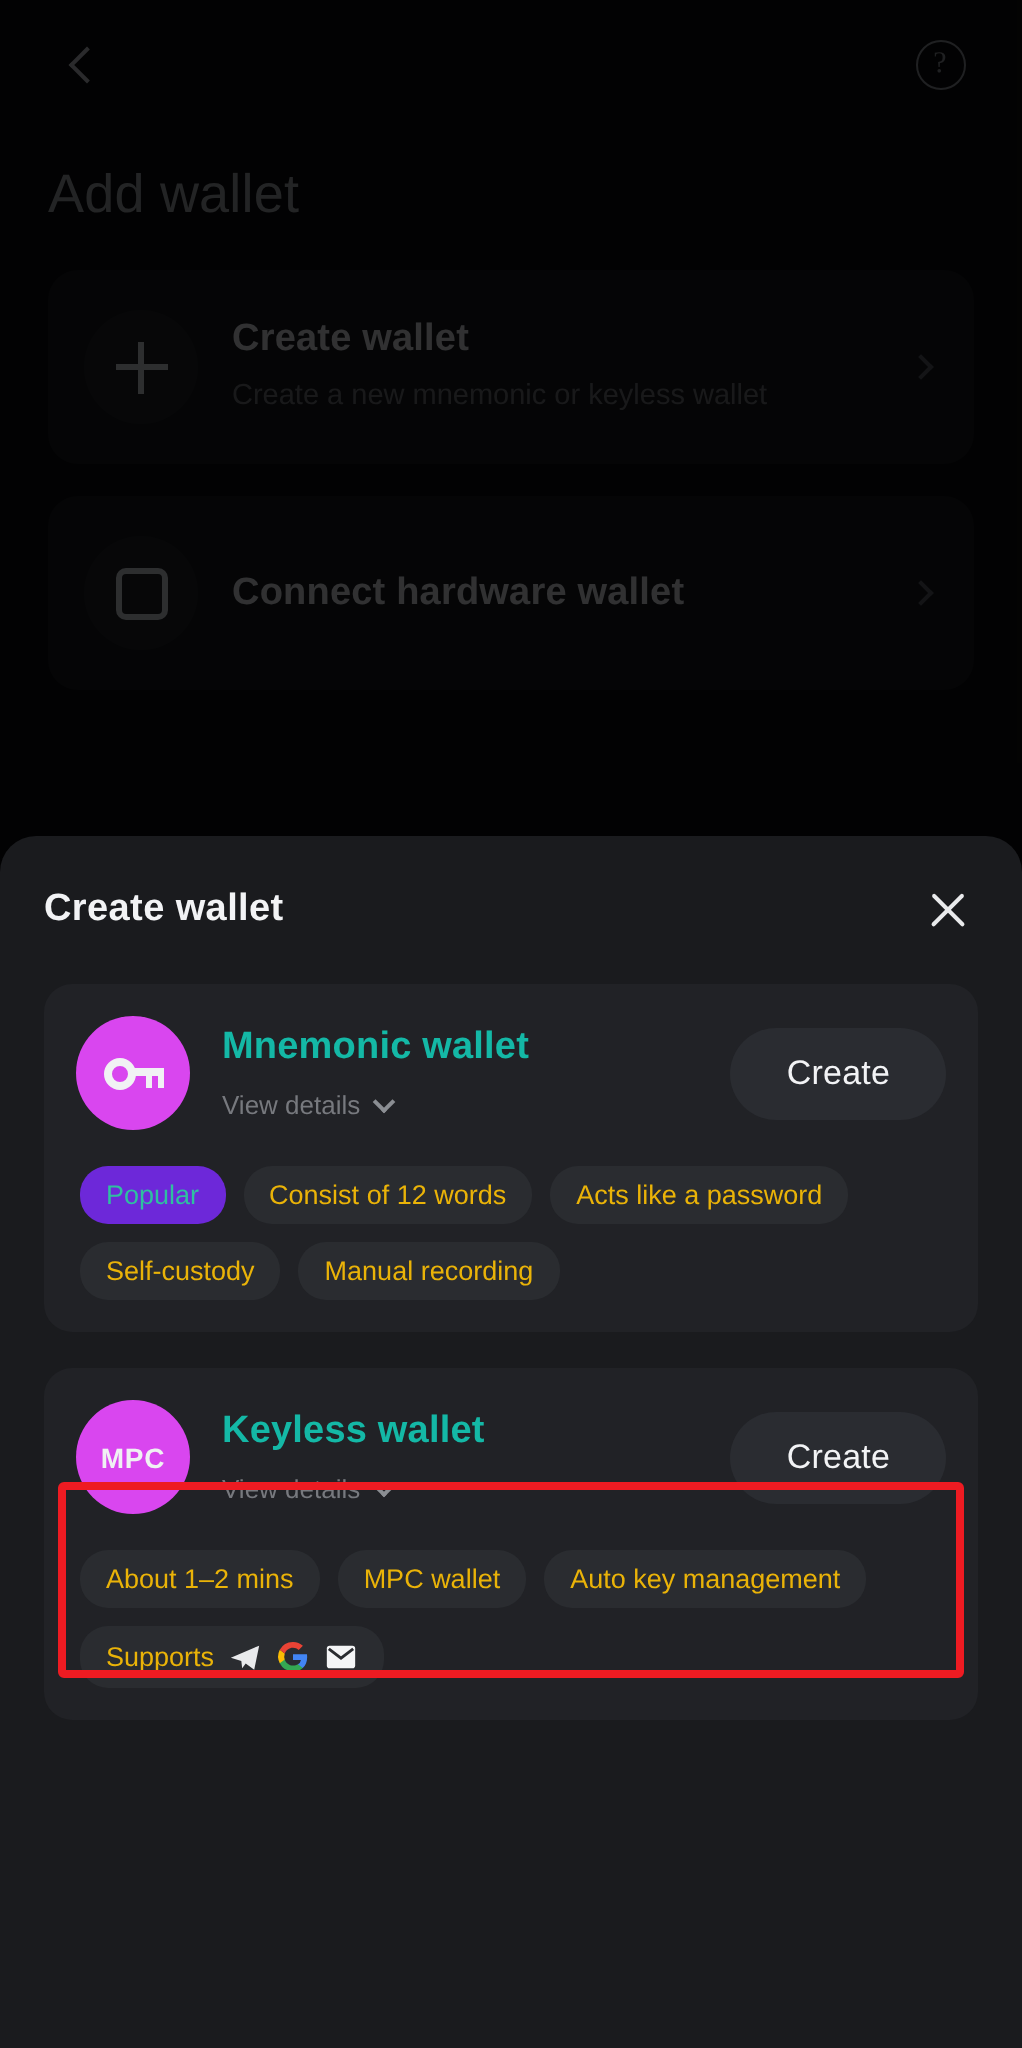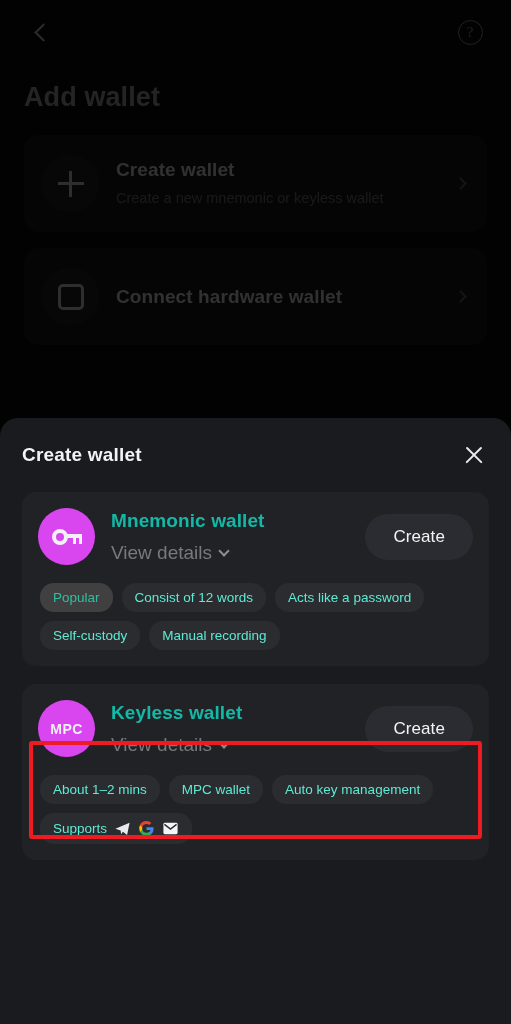--- a/index.html
+++ b/index.html
@@ -34,21 +34,21 @@
     transform:rotate(45deg); margin-left:4px;
   }
   .help-circle {
     width:25px; height:25px; border-radius:50%;
     border:1.7px solid #8a8d92;
     display:flex; align-items:center; justify-content:center;
     font-size:15px; color:#8a8d92; line-height:1;
     font-family:"Liberation Serif", serif;
   }
   .page-title {
-    font-size:27px; font-weight:700; color:#9a9da1;
+    font-size:27px; font-weight:400; color:#9a9da1;
     margin-top:26px; letter-spacing:.1px;
   }
 
   .bg-card {
     background:#121316; border-radius:15px;
     margin-top:22px; padding:20px 18px;
     display:flex; align-items:center; gap:17px;
     position:relative;
   }
   .bg-card.c2 { margin-top:16px; }
@@ -122,46 +122,46 @@
   .key-ico .shaft {
     position:absolute; left:14px; top:5.5px; width:16px; height:4px; background:#f1f2f4;
   }
   .key-ico .t1 { position:absolute; left:21px; top:5.5px; width:3.4px; height:10px; background:#f1f2f4; }
   .key-ico .t2 { position:absolute; left:27px; top:5.5px; width:3.4px; height:10px; background:#f1f2f4; }
 
   .opt-mid { flex:1; min-width:0; }
   .opt-title { font-size:19px; font-weight:700; color:#14b8a6; letter-spacing:.1px; }
   .view-details {
     display:flex; align-items:center; gap:8px;
-    margin-top:10px; font-size:19px; color:#77797e;
+    margin-top:10px; font-size:13px; color:#77797e;
   }
   .chev-dn {
     width:8px; height:8px;
     border-right:2px solid #8b8e93; border-bottom:2px solid #8b8e93;
     transform:rotate(45deg); margin-bottom:4px;
   }
   .create-btn {
     flex:0 0 auto; background:#2a2c31;
     color:#f2f3f5; font-size:17px;
     padding:13px 28px; border-radius:24px;
     border:none; font-family:inherit; cursor:pointer;
     letter-spacing:.1px;
   }
 
   
   .tags {
     display:flex; flex-wrap:wrap; gap:9px;
     margin-top:18px; padding:0 2px 2px;
   }
   .tag {
-    background:#2a2c30; color:#5eead4;
+    background:#2a2c30; color:#eab308;
     font-size:13.5px; padding:7px 13px; border-radius:14px;
     white-space:nowrap; display:flex; align-items:center; gap:7px;
   }
-  .tag.popular { background:#404040; color:#2fbfa0; }
+  .tag.popular { background:#6d28d9; color:#2fbfa0; }
 
   
   .sup-ico { width:17px; height:17px; flex:0 0 17px; display:block; }
 
   
   .highlight {
     position:absolute; left:29px; top:741px;
     width:453px; height:98px;
     border:4px solid #ee1b22; border-radius:3px;
     pointer-events:none; z-index:40;

